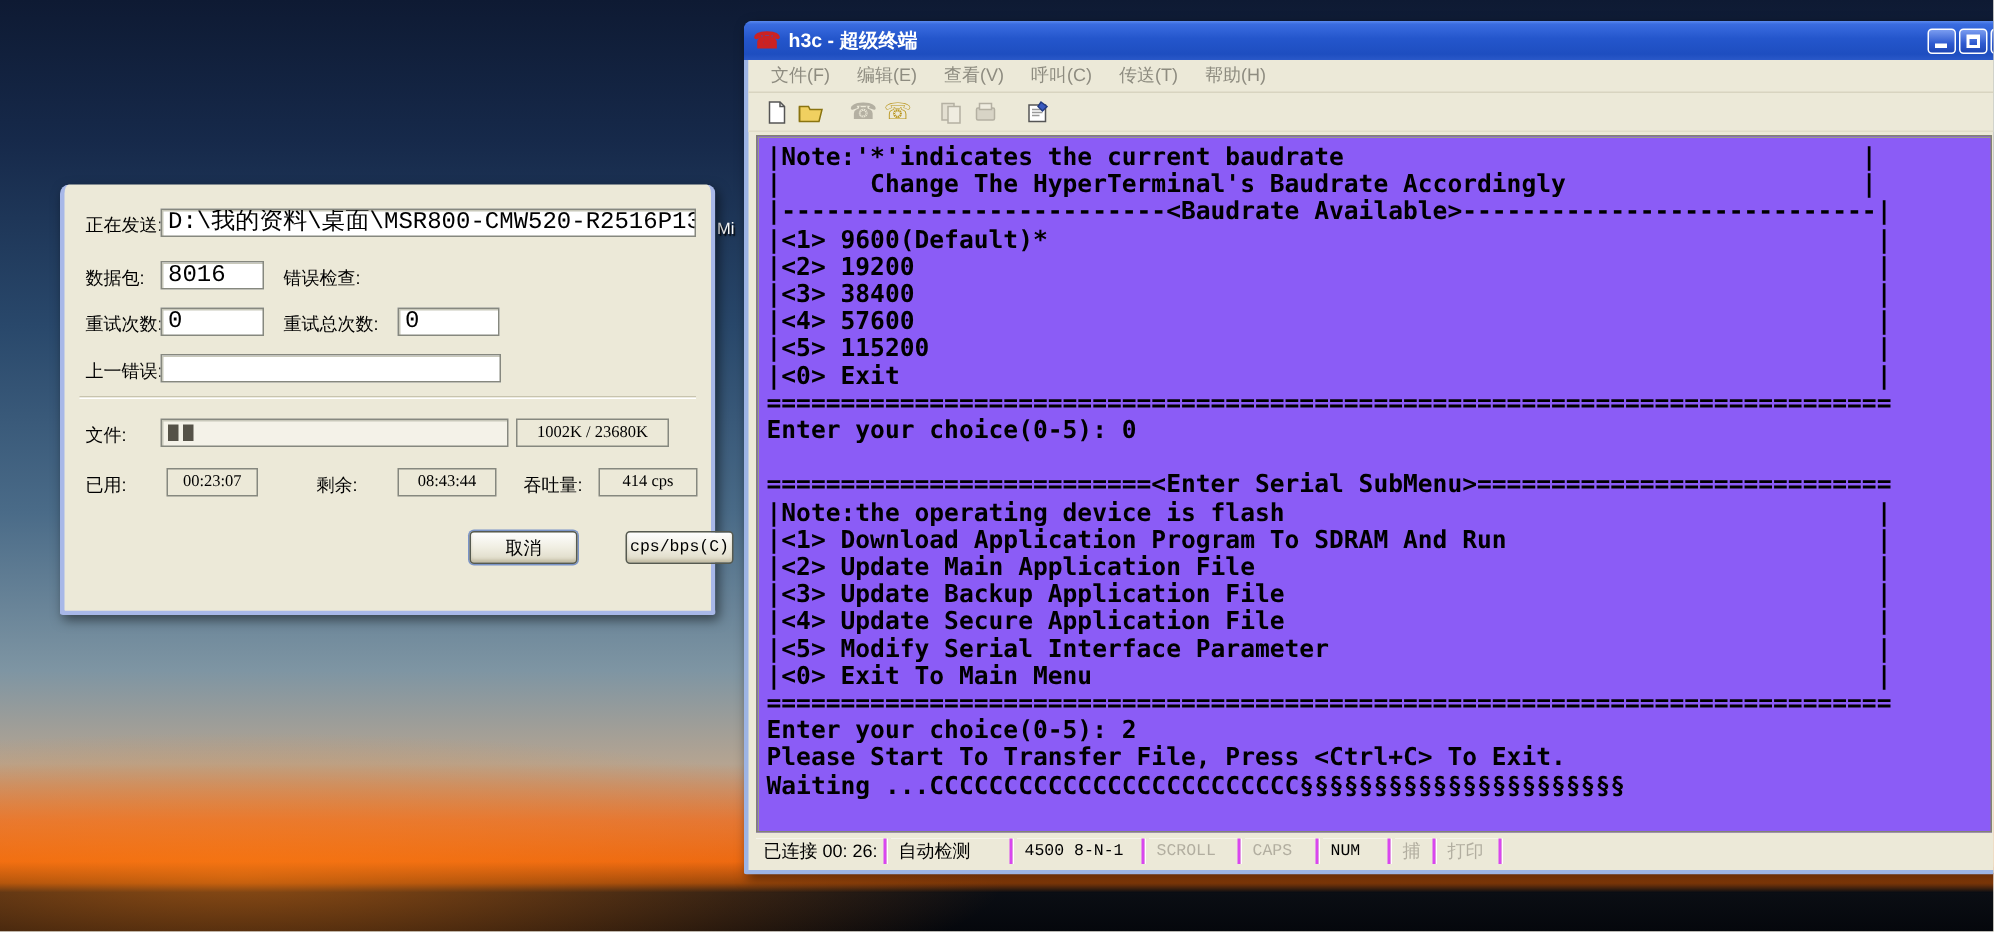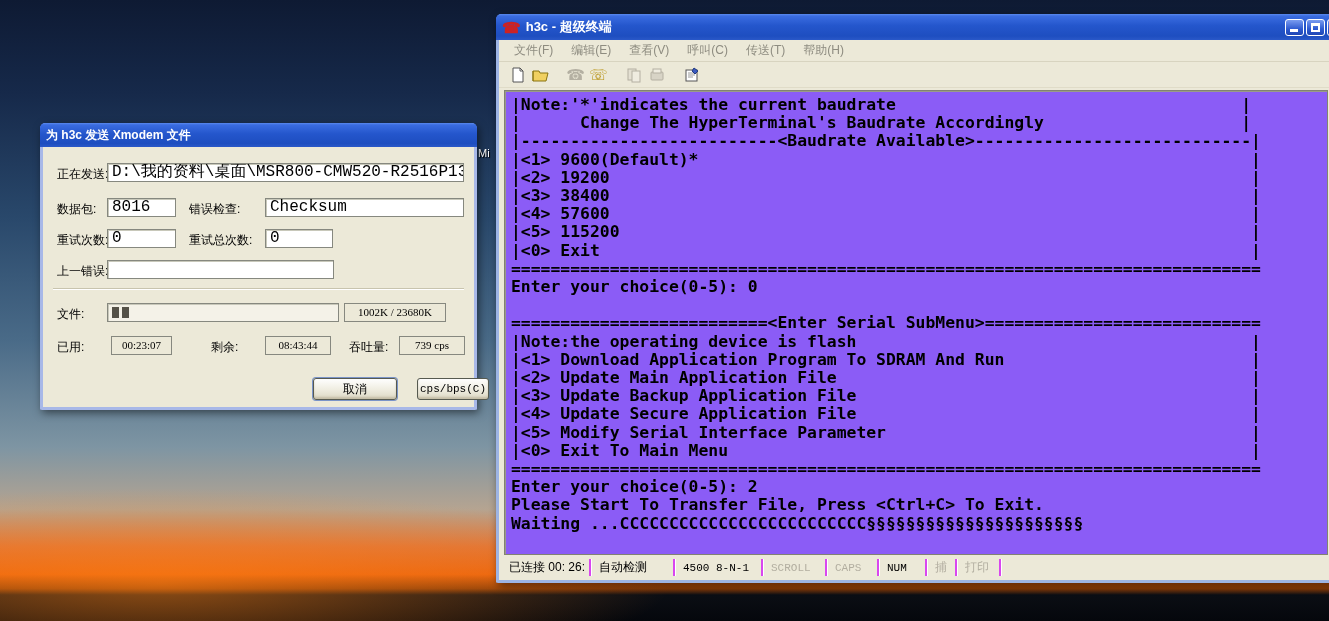--- a/index.html
+++ b/index.html
@@ -222,32 +222,28 @@
       <span class="status-panel mono" style="width:86px">4500 8-N-1</span>
       <span class="status-panel mono dim" style="width:62px">SCROLL</span>
       <span class="status-panel mono dim" style="width:50px">CAPS</span>
       <span class="status-panel mono" style="width:46px">NUM</span>
       <span class="status-panel dim" style="width:28px">捕</span>
       <span class="status-panel dim" style="width:42px">打印</span>
     </div>
   </div>
 
   <div class="dialog">
-    <div class="titlebar">
-      <span>为 h3c 发送 Xmodem 文件</span>
-    </div>
     <div class="dialog-body">
 
       <span class="dlg-label" style="left:14px; top:19px">正在发送:</span>
       <span class="dlg-field mono" style="left:64px; top:16px; width:357px">D:\我的资料\桌面\MSR800-CMW520-R2516P13.BIN</span>
 
       <span class="dlg-label" style="left:14px; top:54px">数据包:</span>
       <span class="dlg-field mono" style="left:64px; top:51px; width:69px">8016</span>
       <span class="dlg-label" style="left:146px; top:54px">错误检查:</span>
-      <span class="dlg-field mono" style="left:222px; top:51px; width:199px">Checksum</span>
 
       <span class="dlg-label" style="left:14px; top:85px">重试次数:</span>
       <span class="dlg-field mono" style="left:64px; top:82px; width:69px">0</span>
       <span class="dlg-label" style="left:146px; top:85px">重试总次数:</span>
       <span class="dlg-field mono" style="left:222px; top:82px; width:68px">0</span>
 
       <span class="dlg-label" style="left:14px; top:116px">上一错误:</span>
       <span class="dlg-field" style="left:64px; top:113px; width:227px"></span>
 
       <div class="dlg-sep"></div>
@@ -257,20 +253,20 @@
         <span class="progress-block" style="left:4px"></span>
         <span class="progress-block" style="left:14px"></span>
       </span>
       <span class="size-box" style="left:301px; top:156px; width:102px">1002K / 23680K</span>
 
       <span class="dlg-label" style="left:14px; top:192px">已用:</span>
       <span class="size-box" style="left:68px; top:189px; width:61px">00:23:07</span>
       <span class="dlg-label" style="left:168px; top:192px">剩余:</span>
       <span class="size-box" style="left:222px; top:189px; width:66px">08:43:44</span>
       <span class="dlg-label" style="left:306px; top:192px">吞吐量:</span>
-      <span class="size-box" style="left:356px; top:189px; width:66px">739 cps</span>
-
-      <span class="xp-btn default-btn" style="left:270px; top:231px; width:84px">取消</span>
+      <span class="size-box" style="left:356px; top:189px; width:66px">414 cps</span>
+
+      <span class="xp-btn default-btn" style="left:270px; top:231px; width:72px">取消</span>
       <span class="xp-btn mono" style="left:350px; top:231px; width:72px">cps/bps(C)</span>
     </div>
   </div>
 
 </div>
 
 </body></html>

